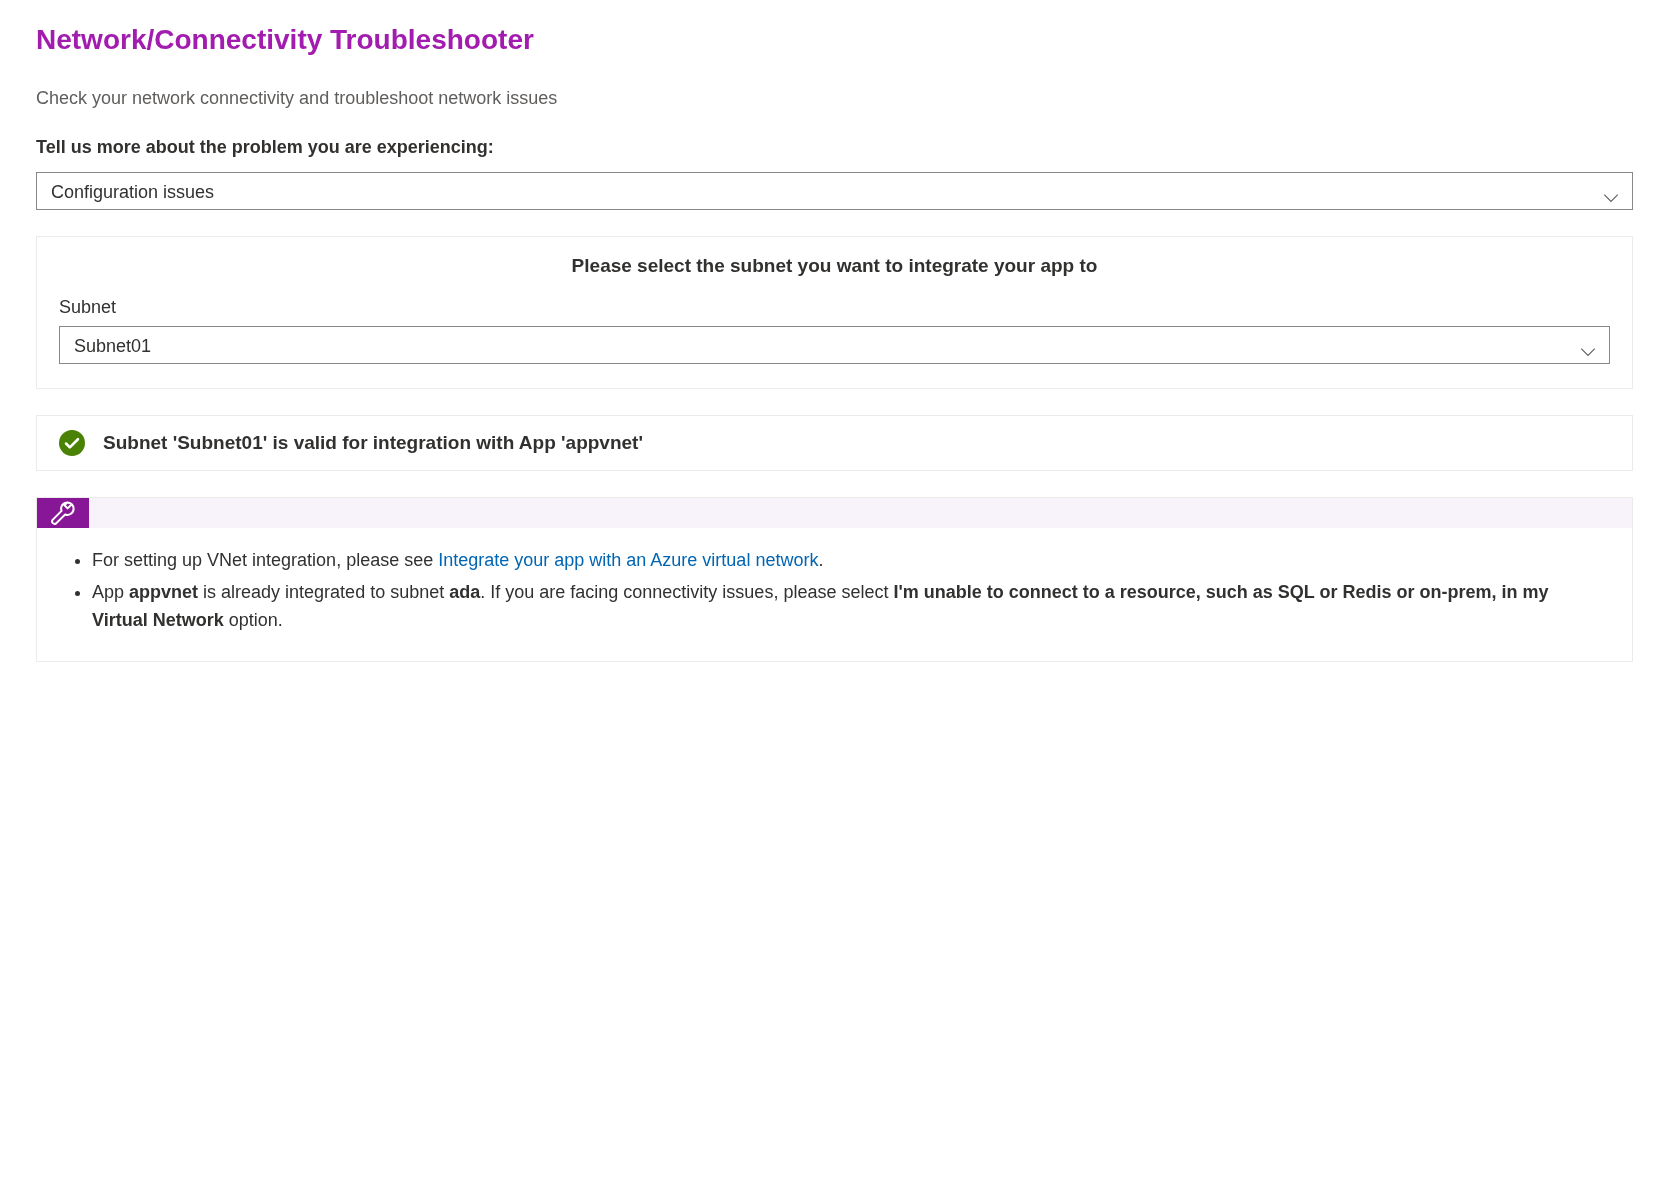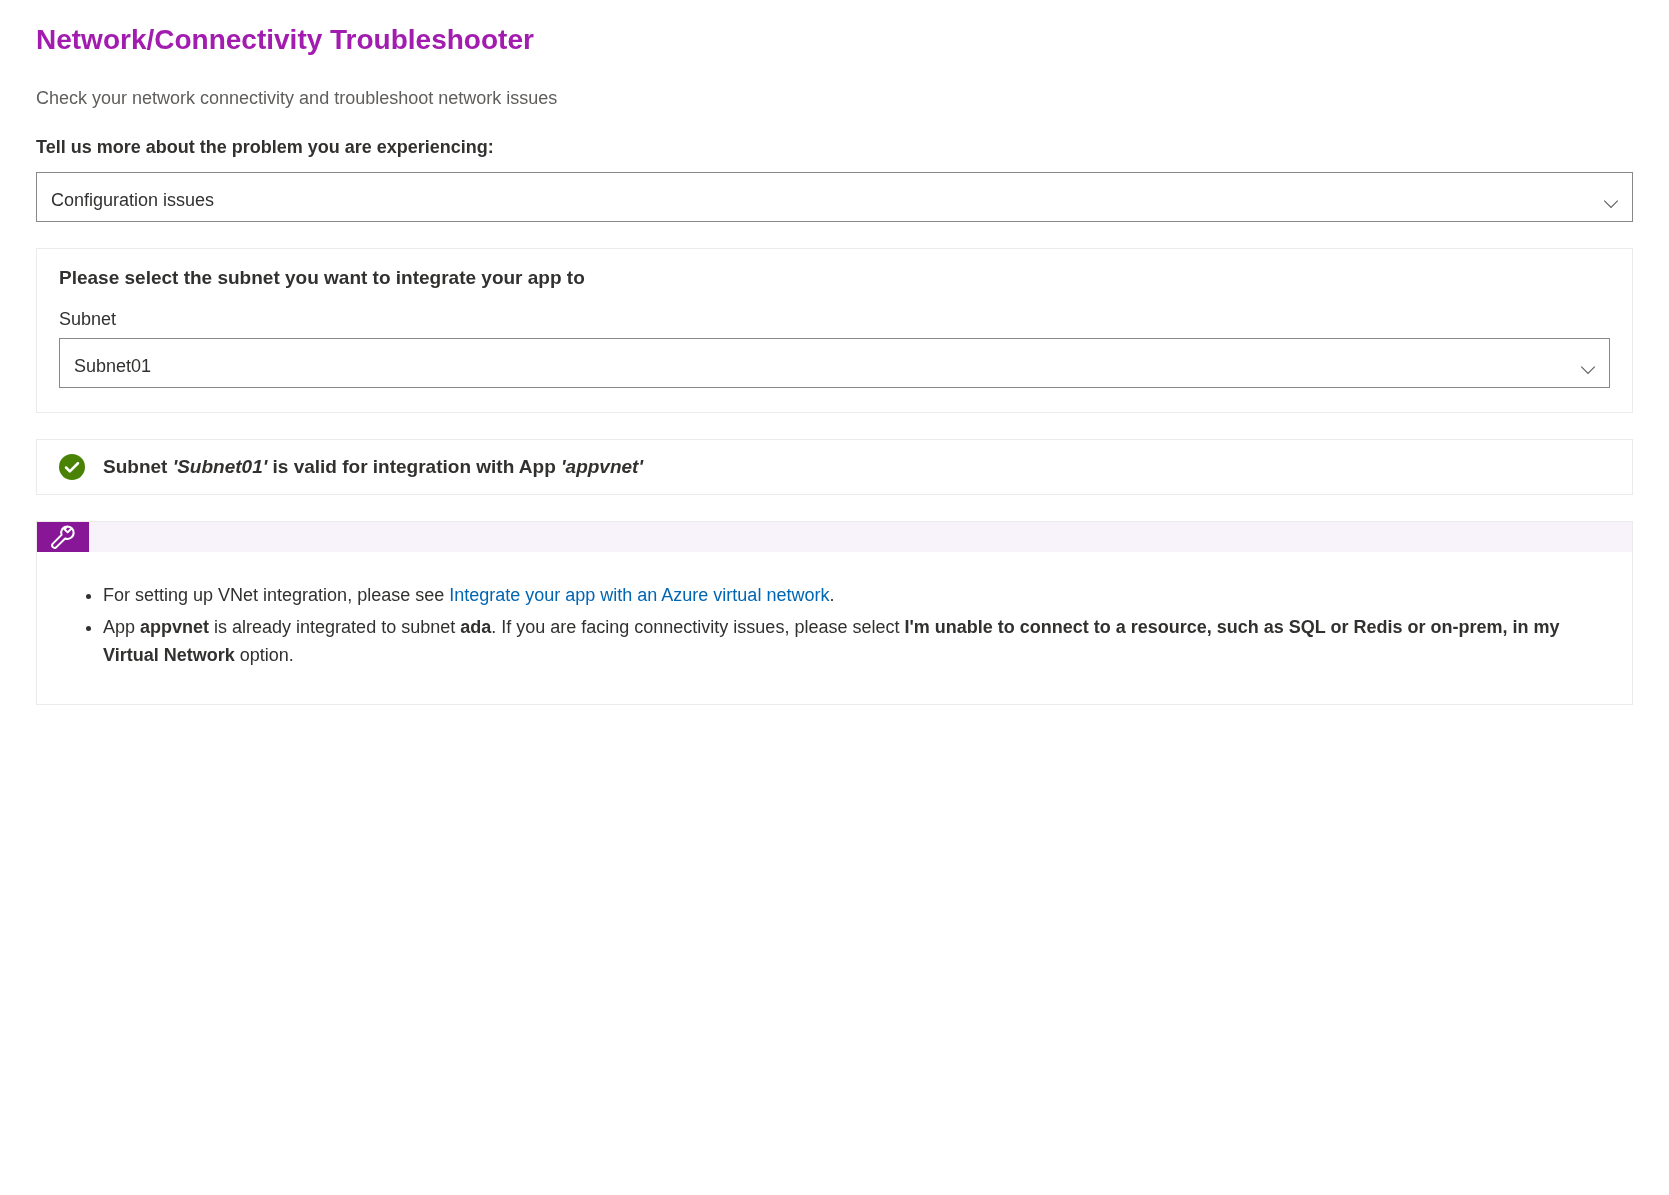--- a/index.html
+++ b/index.html
@@ -29,23 +29,23 @@
   .prompt {
     font-size: 18px;
     font-weight: 600;
     color: #323130;
     margin-bottom: 14px;
   }
   .select {
     position: relative;
     border: 1px solid #8a8886;
     background: #ffffff;
-    height: 50px;
+    height: 38px;
     line-height: 38px;
-    padding: 8px 40px 0 14px;
+    padding: 0 40px 0 14px;
     font-size: 18px;
     color: #323130;
     cursor: pointer;
     box-sizing: border-box;
   }
   .select .chev {
     position: absolute;
     right: 12px;
     top: 50%;
     transform: translateY(-50%);
@@ -56,20 +56,21 @@
   .card {
     border: 1px solid #edebe9;
     padding: 18px 22px 24px 22px;
     margin-top: 26px;
   }
   .card-heading {
     font-size: 19px;
     font-weight: 600;
     margin-bottom: 20px;
     color: #323130;
+    text-align: center;
   }
   .field-label {
     font-size: 18px;
     color: #323130;
     margin-bottom: 8px;
   }
   .field {
     margin-bottom: 22px;
   }
   .field:last-child { margin-bottom: 0; }
@@ -87,21 +88,20 @@
     flex: 0 0 26px;
     margin-right: 18px;
   }
   .status-text {
     font-size: 19px;
     font-weight: 600;
     color: #323130;
   }
   .status-text .quoted {
     font-weight: 700;
-    font-style: italic;
   }
 
   .rec-box {
     border: 1px solid #edebe9;
     margin-top: 26px;
   }
   .rec-header {
     background: #f8f2fa;
     display: flex;
     align-items: stretch;
@@ -121,21 +121,21 @@
     display: flex;
     align-items: center;
   }
   .rec-body {
     padding: 18px 26px 22px 26px;
     font-size: 18px;
     color: #323130;
     line-height: 1.55;
   }
   .rec-body ul {
-    margin: 12px;
+    margin: 1px;
     padding-left: 28px;
   }
   .rec-body li {
     margin-bottom: 4px;
   }
   .rec-body a {
     color: #0065b3;
     text-decoration: none;
   }
   .rec-body b { font-weight: 700; }

